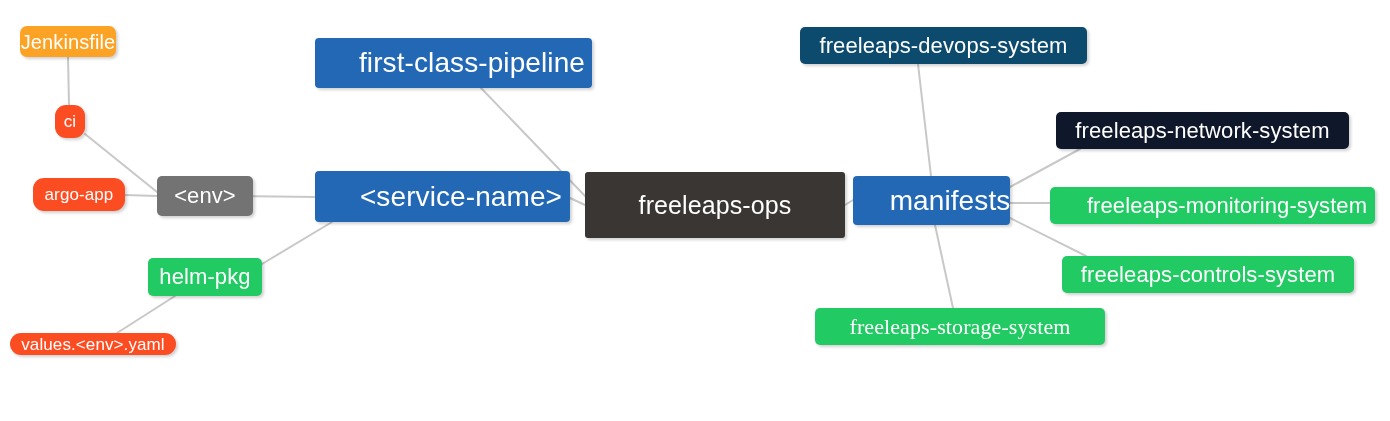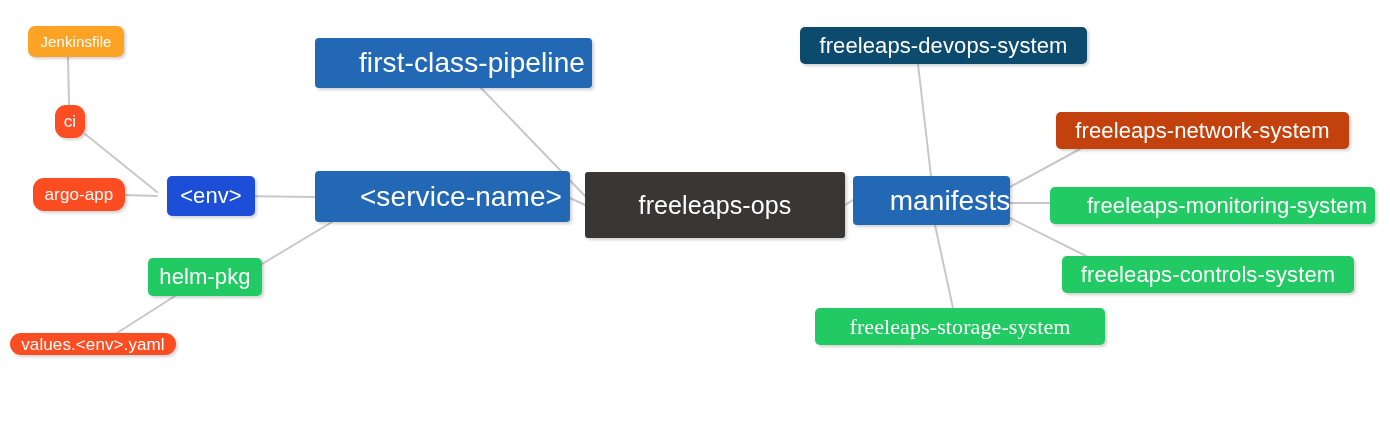--- a/index.html
+++ b/index.html
@@ -60,22 +60,21 @@
     font-size: 22px;
   }
   .mm-node.lvl-3 {
     background: #fc4c21;
     border-radius: 11px;
     font-size: 17px;
   }
   .mm-node.lvl-accent {
     background: #fca326;
     border-radius: 7px;
-    font-size: 15px;
-    margin-left: 8px;
+    font-size: 20px;
   }
 </style>
 </head>
 <body>
 
 <div id="mindmap-canvas">
   <svg id="edge-layer" viewBox="0 0 1390 421">
       <line x1="585" y1="196" x2="481" y2="88" stroke="#c8c8c8" stroke-width="2" stroke-linecap="round"></line>
       <line x1="585" y1="205" x2="570" y2="198" stroke="#c8c8c8" stroke-width="2" stroke-linecap="round"></line>
       <line x1="845" y1="205" x2="853" y2="200" stroke="#c8c8c8" stroke-width="2" stroke-linecap="round"></line>
@@ -89,24 +88,24 @@
       <line x1="1010" y1="187" x2="1080" y2="149" stroke="#c8c8c8" stroke-width="2" stroke-linecap="round"></line>
       <line x1="1010" y1="203" x2="1050" y2="203" stroke="#c8c8c8" stroke-width="2" stroke-linecap="round"></line>
       <line x1="1010" y1="218" x2="1086" y2="256" stroke="#c8c8c8" stroke-width="2" stroke-linecap="round"></line>
       <line x1="935" y1="225" x2="953" y2="308" stroke="#c8c8c8" stroke-width="2" stroke-linecap="round"></line>
     </svg>
   <div id="node-layer">
       <div class="mm-node lvl-root" style="left: 585px; top: 172px; width: 260px; height: 66px; background: rgb(58, 54, 51);">freeleaps-ops</div>
       <div class="mm-node lvl-1" style="left: 315px; top: 38px; width: 277px; height: 50px; background: rgb(34, 104, 181);">first-class-pipeline</div>
       <div class="mm-node lvl-1" style="left: 315px; top: 171px; width: 255px; height: 51px; background: rgb(34, 104, 181);">&lt;service-name&gt;</div>
       <div class="mm-node lvl-1" style="left: 853px; top: 176px; width: 157px; height: 49px; background: rgb(34, 104, 181);">manifests</div>
-      <div class="mm-node lvl-2" style="left: 157px; top: 176px; width: 88px; height: 40px; background: #1d4ed8; margin-left: 10px;">&lt;env&gt;</div>
+      <div class="mm-node lvl-2" style="left: 157px; top: 176px; width: 96px; height: 40px; background: #737373;">&lt;env&gt;</div>
       <div class="mm-node lvl-2" style="left: 148px; top: 258px; width: 114px; height: 38px; background: rgb(33, 202, 99);">helm-pkg</div>
       <div class="mm-node lvl-2" style="left: 800px; top: 27px; width: 287px; height: 37px; background: #0c4a6e;">freeleaps-devops-system</div>
-      <div class="mm-node lvl-2" style="left: 1056px; top: 112px; width: 293px; height: 37px; background: #c2410c;">freeleaps-network-system</div>
+      <div class="mm-node lvl-2" style="left: 1056px; top: 112px; width: 293px; height: 37px; background: #0f172a;">freeleaps-network-system</div>
       <div class="mm-node lvl-2" style="left: 1050px; top: 187px; width: 325px; height: 37px; background: rgb(33, 202, 99); padding-left: 29px;">freeleaps-monitoring-system</div>
       <div class="mm-node lvl-2" style="left: 1062px; top: 256px; width: 292px; height: 37px; background: rgb(33, 202, 99);">freeleaps-controls-system</div>
       <div class="mm-node lvl-2" style="left: 815px; top: 308px; width: 290px; height: 37px; background: rgb(33, 202, 99); font-family: Liberation Serif, serif;">freeleaps-storage-system</div>
       <div class="mm-node lvl-accent" style="left: 20px; top: 26px; width: 96px; height: 31px; background: rgb(252, 163, 38);">Jenkinsfile</div>
       <div class="mm-node lvl-3" style="left: 55px; top: 105px; width: 30px; height: 33px; background: rgb(252, 76, 33);">ci</div>
       <div class="mm-node lvl-3" style="left: 33px; top: 178px; width: 92px; height: 33px; background: rgb(252, 76, 33); text-align: center;">argo-app</div>
       <div class="mm-node lvl-3" style="left: 10px; top: 333px; width: 166px; height: 22px; background: rgb(252, 76, 33);">values.&lt;env&gt;.yaml</div>
     </div>
 </div>
 

